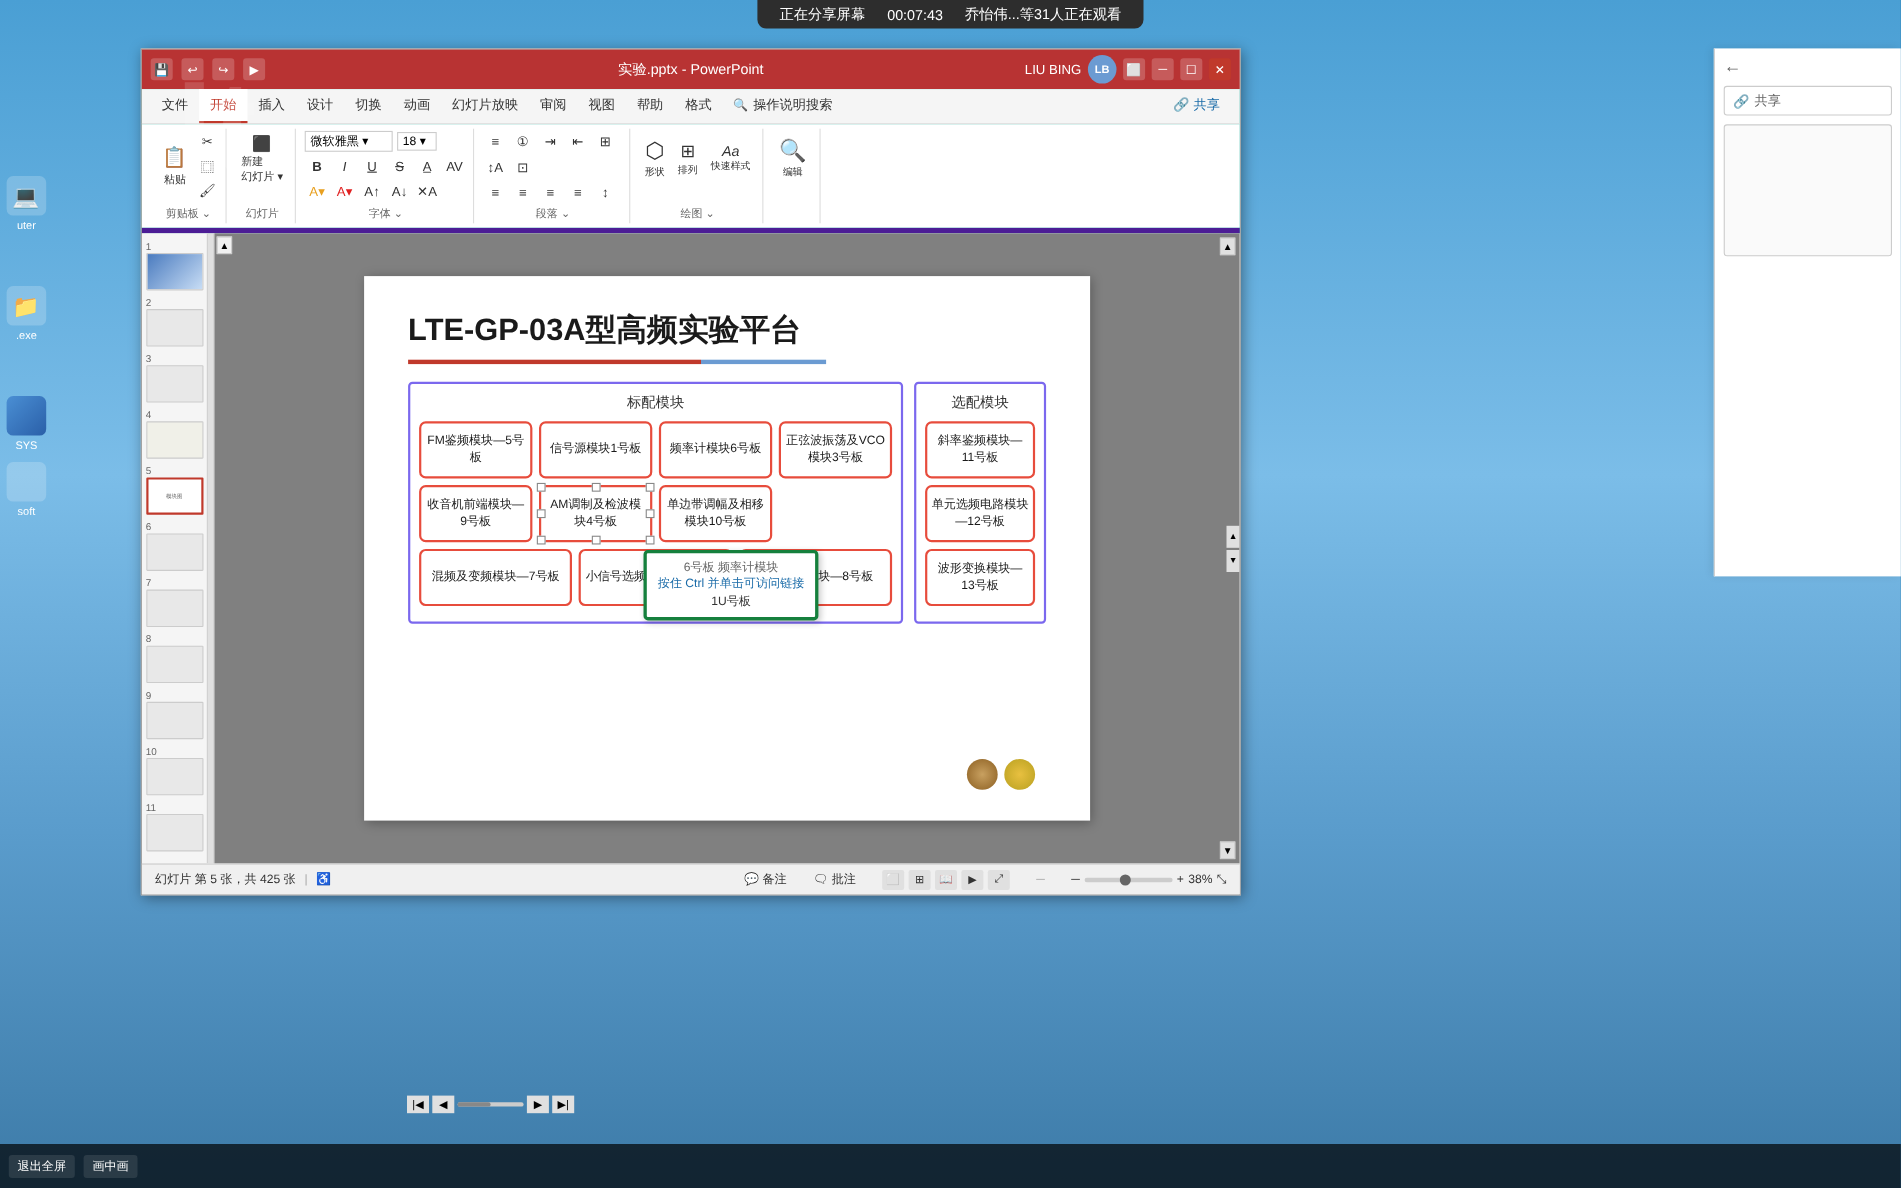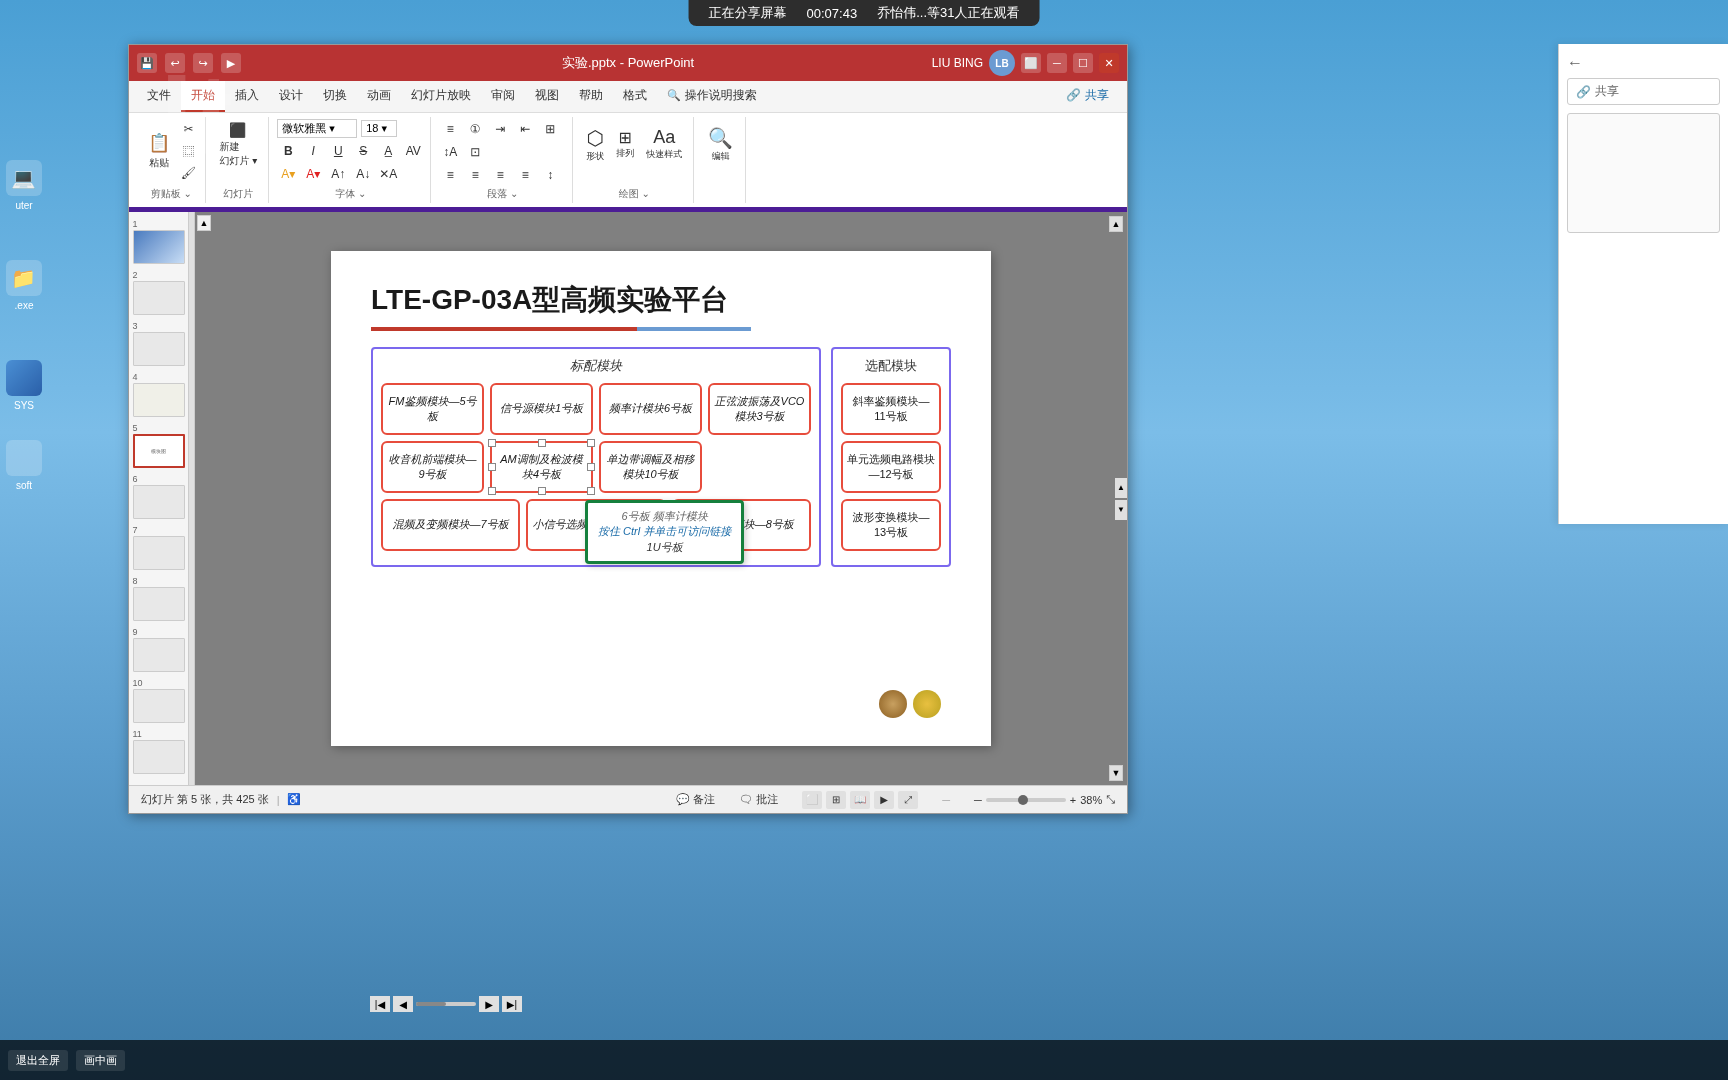--- a/index.html
+++ b/index.html
@@ -271,21 +271,20 @@
       display: flex;
       gap: 10px;
       width: 100%;
     }
 
     .standard-modules {
       flex: 1;
       border: 2px solid #7b68ee;
       border-radius: 4px;
       padding: 8px;
-      font-style: italic;
     }
     .optional-modules {
       width: 120px;
       border: 2px solid #7b68ee;
       border-radius: 4px;
       padding: 8px;
     }
 
     .module-section-title {
       text-align: center;
@@ -586,21 +585,21 @@
         <div class="ribbon-group-content">
           <div class="ribbon-btn">
             <div style="font-size:20px;">⬡</div>
             <span style="font-size:9px;">形状</span>
           </div>
           <div class="ribbon-btn">
             <div style="font-size:16px;">⊞</div>
             <span style="font-size:9px;">排列</span>
           </div>
           <div class="ribbon-btn">
-            <div style="font-size:18px;">Aa</div>
+            <div style="font-size:13px;font-style:italic;">Aa</div>
             <span style="font-size:9px;">快速样式</span>
           </div>
         </div>
         <div class="ribbon-group-label">绘图 ⌄</div>
       </div>
 
       <div class="ribbon-group">
         <div class="ribbon-btn">
           <div style="font-size:20px;">🔍</div>
           <span style="font-size:9px;">编辑</span>
@@ -793,21 +792,21 @@
   <span>uter</span>
 </div>
 <div class="desktop-icon" style="top:260px;left:6px;">
   <div class="icon-img">📁</div>
   <span>.exe</span>
 </div>
 <div class="desktop-icon" style="top:360px;left:6px;">
   <div class="icon-img" style="background:linear-gradient(135deg,#4a8fd4,#2a5fa8);"></div>
   <span>SYS</span>
 </div>
-<div class="desktop-icon" style="top:440px;left:6px;">
+<div class="desktop-icon" style="top:420px;left:6px;">
   <div class="icon-img"></div>
   <span>soft</span>
 </div>
 
 <div style="position:absolute;bottom:68px;left:370px;display:flex;gap:3px;align-items:center;">
   <div style="width:20px;height:16px;background:#e0e0e0;display:flex;align-items:center;justify-content:center;font-size:10px;cursor:pointer;">|◀</div>
   <div style="width:20px;height:16px;background:#e0e0e0;display:flex;align-items:center;justify-content:center;font-size:10px;cursor:pointer;">◀</div>
   <div style="width:60px;height:4px;background:#ccc;border-radius:2px;cursor:pointer;">
     <div style="width:30px;height:4px;background:#888;border-radius:2px;"></div>
   </div>

